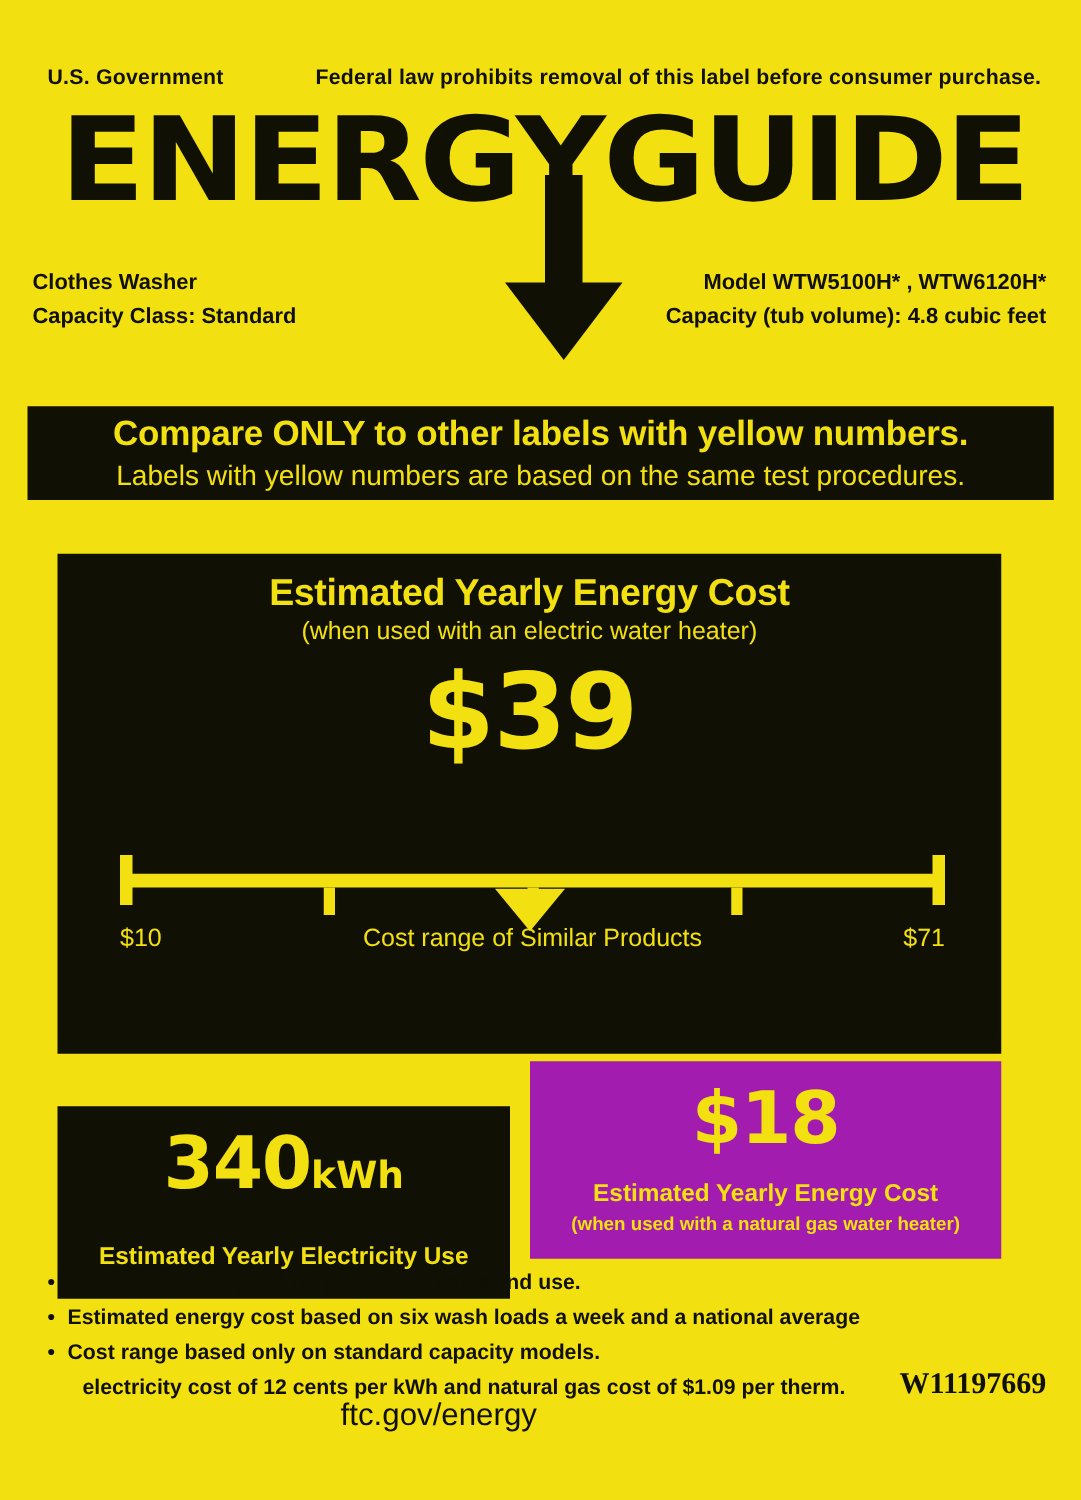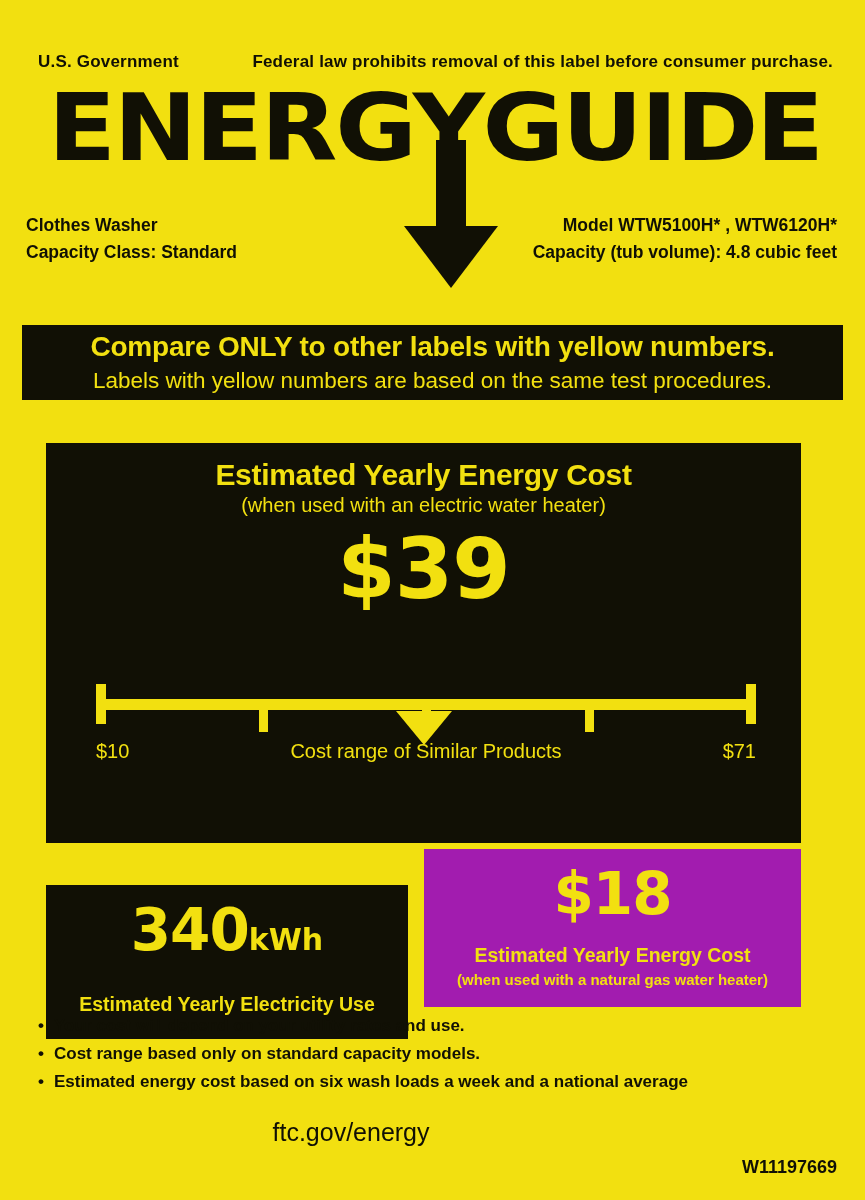--- a/index.html
+++ b/index.html
@@ -305,23 +305,24 @@
     left: 0;
     top: 1118px;
     width: 702px;
     text-align: center;
     font-size: 25px;
     font-weight: 400;
   }
   .partno {
     position: absolute;
     right: 28px;
-    top: 1157px;
-    font-size: 18px;
-    font-weight: 700;
+    top: 1094px;
+    font-size: 24px;
+    font-weight: 700;
+    font-family: Liberation Serif, serif;
   }
 </style>
 </head>
 <body>
 
 <div class="label">
 
   <div class="top-row">
     <span class="gov">U.S. Government</span>
     <span class="law">Federal law prohibits removal of this label before consumer purchase.</span>
@@ -378,19 +379,20 @@
   </div>
 
   <div class="box-gas">
     <div class="gas-price">$18</div>
     <div class="caption">Estimated Yearly Energy Cost</div>
     <div class="caption2">(when used with a natural gas water heater)</div>
   </div>
 
   <div class="notes">
     <div class="note">Your cost will depend on your utility rates and use.</div>
+    <div class="note">Estimated energy cost based on six wash loads a week and a national average</div>
     <div class="note">Cost range based only on standard capacity models.</div>
-    <div class="note">Estimated energy cost based on six wash loads a week and a national average</div>
+    <div class="cont">electricity cost of 12 cents per kWh and natural gas cost of $1.09 per therm.</div>
   </div>
 
   <div class="ftc">ftc.gov/energy</div>
   <div class="partno">W11197669</div>
 </div>
 
 </body></html>

